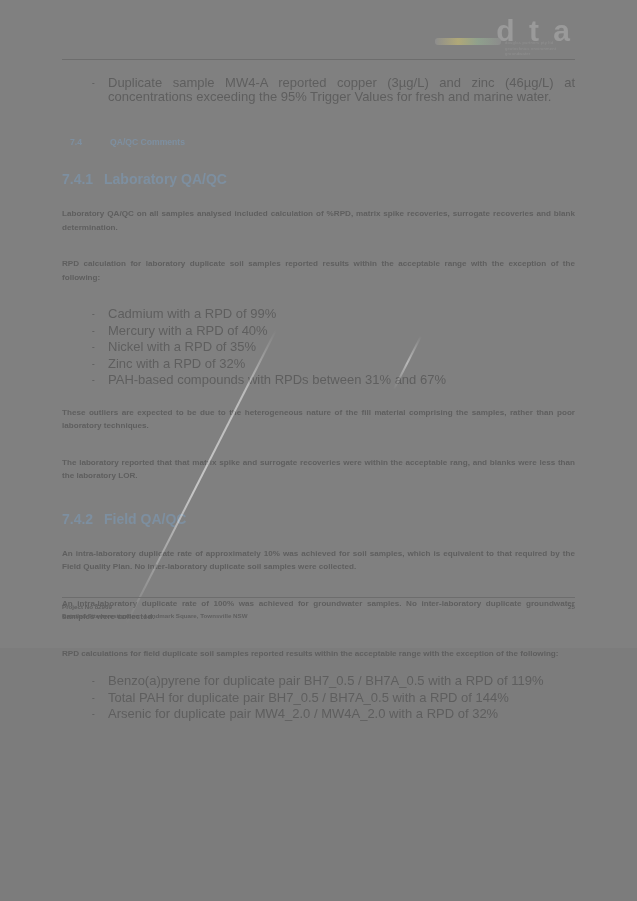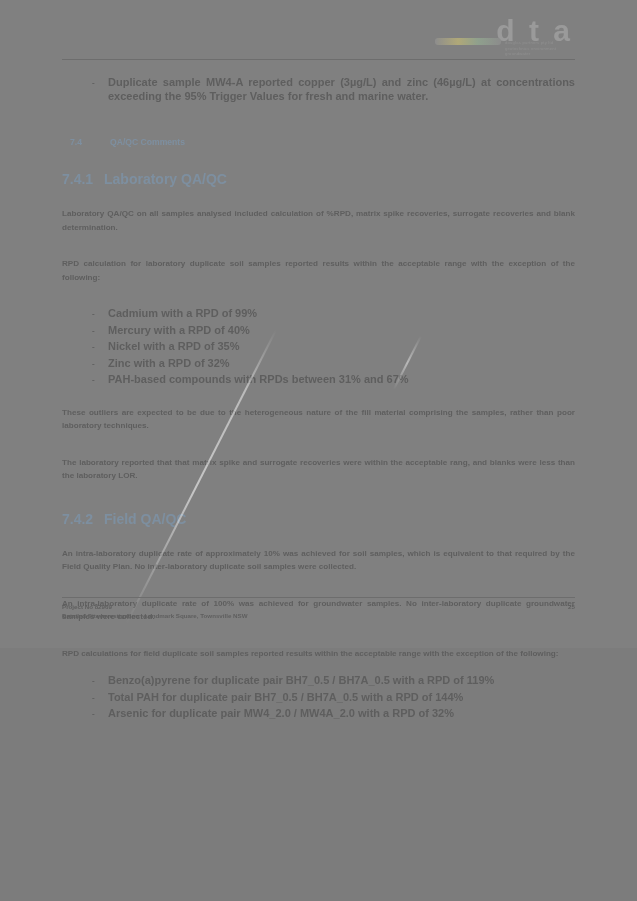--- a/index.html
+++ b/index.html
@@ -95,24 +95,24 @@
     width: 16px;
     flex: 0 0 16px;
     font-size: 8.1px;
     line-height: 13.5px;
     color: #5e5e5e;
     font-weight: bold;
     text-align: left;
   }
   .bullet-row .btext {
     flex: 1 1 auto;
-    font-size: 11px;
+    font-size: 13px;
     line-height: 13.5px;
     color: #5e5e5e;
-    font-weight: bold;
+    font-weight: normal;
     text-align: justify;
   }
   .indent-1 { margin-left: 30px; }
   .indent-2 { margin-left: 46px; }
   .gap-s { height: 9px; }
   .gap-m { height: 16px; }
   .gap-l { height: 21px; }
 
   h2.heading {
     display: flex;

